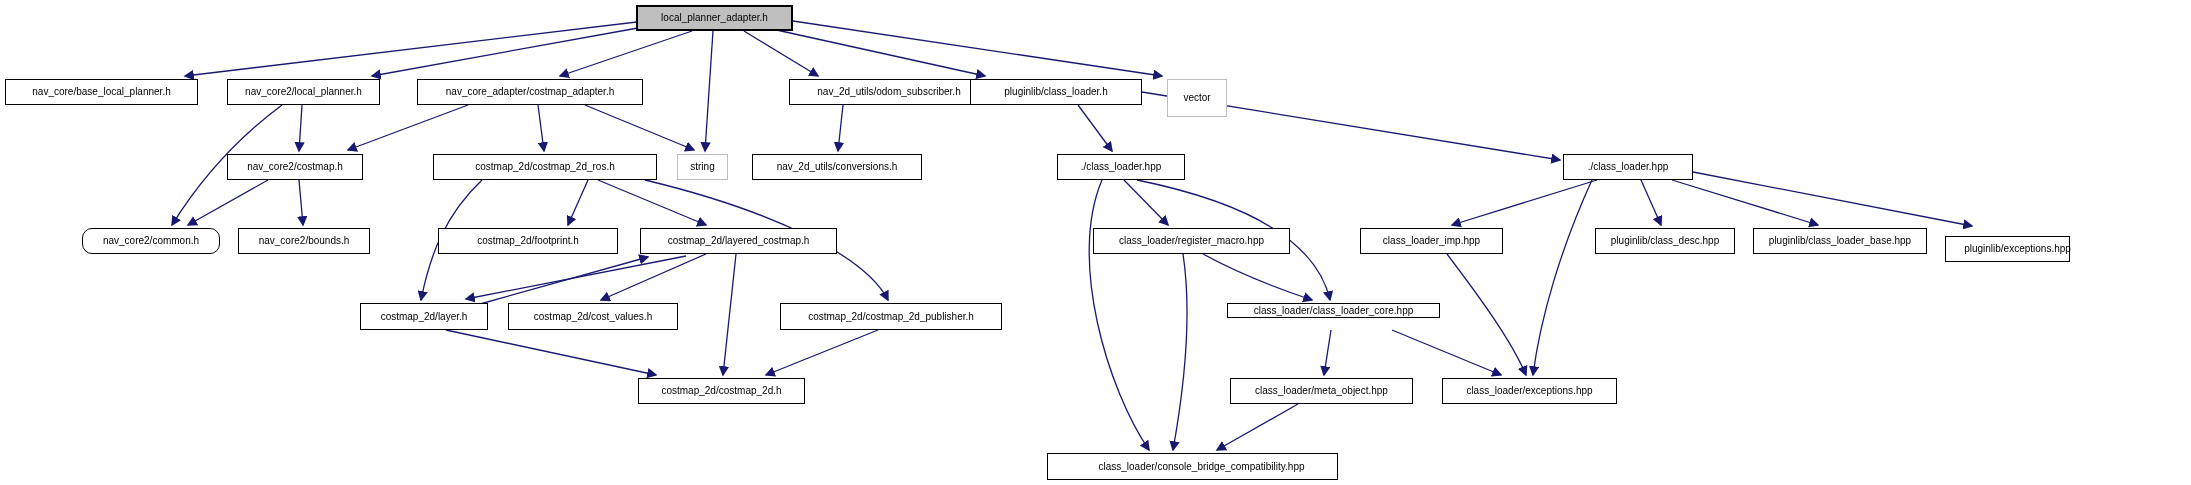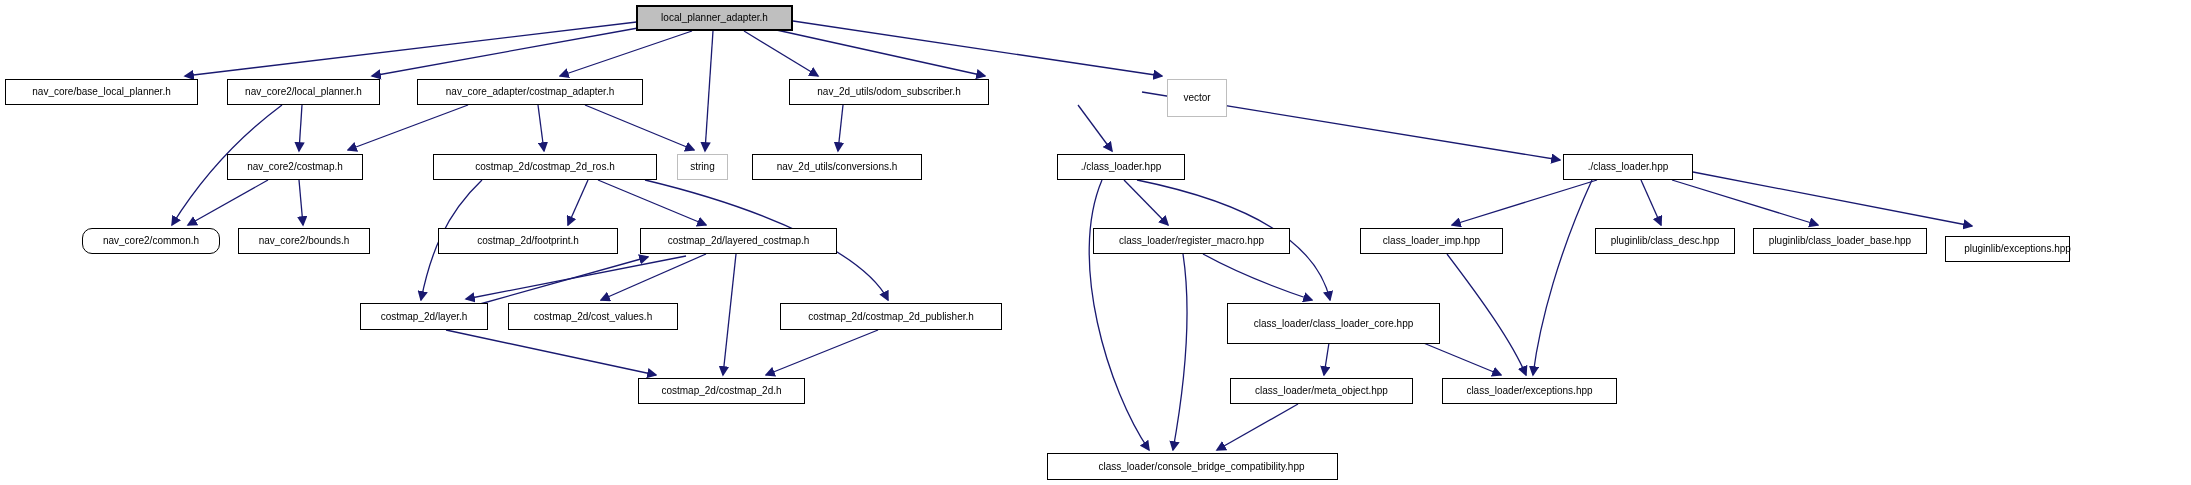--- a/index.html
+++ b/index.html
@@ -98,38 +98,39 @@
         <path d="M 1592 180 C 1560 250 1540 320 1533 375" class="edge" marker-end="url(#arrow)"></path>
         <path d="M 1447 254 C 1482 300 1512 342 1526 375" class="edge" marker-end="url(#arrow)"></path>
       </g>
   </svg>
   <div id="node-layer">
       <div class="node root" style="left: 636px; top: 5px; width: 157px; height: 26px;">local_planner_adapter.h</div>
       <div class="node normal" style="left: 5px; top: 79px; width: 193px; height: 26px;">nav_core/base_local_planner.h</div>
       <div class="node normal" style="left: 227px; top: 79px; width: 153px; height: 26px;">nav_core2/local_planner.h</div>
       <div class="node normal" style="left: 417px; top: 79px; width: 226px; height: 26px;">nav_core_adapter/costmap_adapter.h</div>
       <div class="node normal" style="left: 747px; top: 79px; width: 200px; height: 26px; margin-left: 42px;">nav_2d_utils/odom_subscriber.h</div>
+      <div class="node normal" style="left: 970px; top: 79px; width: 172px; height: 26px;">pluginlib/class_loader.h</div>
       <div class="node system" style="left: 1167px; top: 79px; width: 60px; height: 38px;">vector</div>
       <div class="node normal" style="left: 227px; top: 154px; width: 136px; height: 26px;">nav_core2/costmap.h</div>
       <div class="node normal" style="left: 433px; top: 154px; width: 224px; height: 26px; text-align: center;">costmap_2d/costmap_2d_ros.h</div>
       <div class="node system" style="left: 677px; top: 154px; width: 51px; height: 26px;">string</div>
       <div class="node normal" style="left: 752px; top: 154px; width: 170px; height: 26px;">nav_2d_utils/conversions.h</div>
       <div class="node normal" style="left: 1057px; top: 154px; width: 128px; height: 26px;">./class_loader.hpp</div>
       <div class="node normal" style="left: 1563px; top: 154px; width: 130px; height: 26px;">./class_loader.hpp</div>
       <div class="node normal" style="left: 82px; top: 228px; width: 138px; height: 26px; border-radius: 10px;">nav_core2/common.h</div>
       <div class="node normal" style="left: 238px; top: 228px; width: 132px; height: 26px;">nav_core2/bounds.h</div>
       <div class="node normal" style="left: 438px; top: 228px; width: 180px; height: 26px;">costmap_2d/footprint.h</div>
       <div class="node normal" style="left: 640px; top: 228px; width: 197px; height: 26px;">costmap_2d/layered_costmap.h</div>
       <div class="node normal" style="left: 1093px; top: 228px; width: 197px; height: 26px;">class_loader/register_macro.hpp</div>
       <div class="node normal" style="left: 1360px; top: 228px; width: 143px; height: 26px;">class_loader_imp.hpp</div>
       <div class="node normal" style="left: 1595px; top: 228px; width: 140px; height: 26px;">pluginlib/class_desc.hpp</div>
       <div class="node normal" style="left: 1753px; top: 228px; width: 174px; height: 26px;">pluginlib/class_loader_base.hpp</div>
       <div class="node normal" style="left: 1945px; top: 236px; width: 125px; height: 26px; padding-left: 20px;">pluginlib/exceptions.hpp</div>
       <div class="node normal" style="left: 360px; top: 303px; width: 128px; height: 27px;">costmap_2d/layer.h</div>
       <div class="node normal" style="left: 508px; top: 303px; width: 170px; height: 27px;">costmap_2d/cost_values.h</div>
       <div class="node normal" style="left: 780px; top: 303px; width: 222px; height: 27px;">costmap_2d/costmap_2d_publisher.h</div>
-      <div class="node normal" style="left: 1227px; top: 303px; width: 213px; height: 41px;">class_loader/class_loader_core.hpp</div>
+      <div class="node normal" style="left: 1227px; top: 303px; width: 213px; height: 15px;">class_loader/class_loader_core.hpp</div>
       <div class="node normal" style="left: 638px; top: 378px; width: 167px; height: 26px; text-align: center;">costmap_2d/costmap_2d.h</div>
       <div class="node normal" style="left: 1442px; top: 378px; width: 175px; height: 26px;">class_loader/exceptions.hpp</div>
       <div class="node normal" style="left: 1230px; top: 378px; width: 183px; height: 26px;">class_loader/meta_object.hpp</div>
       <div class="node normal" style="left: 1047px; top: 453px; width: 291px; height: 27px; padding-left: 18px;">class_loader/console_bridge_compatibility.hpp</div>
     </div>
 </div>
 
 </body></html>

